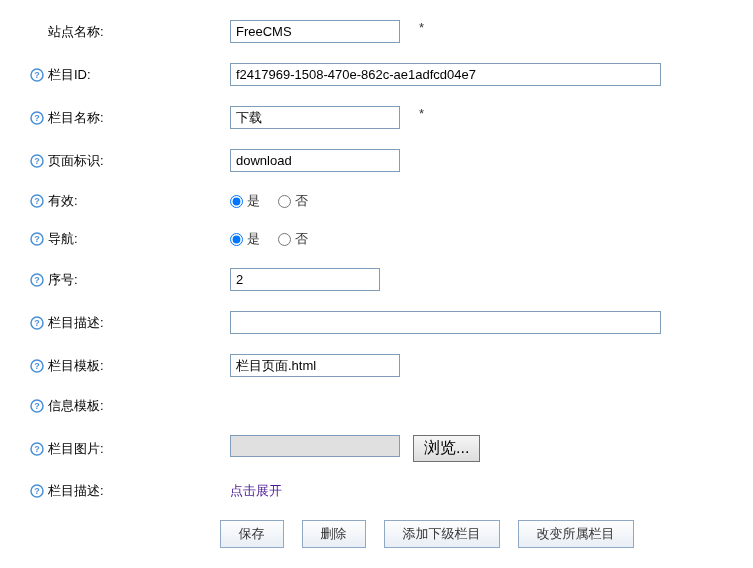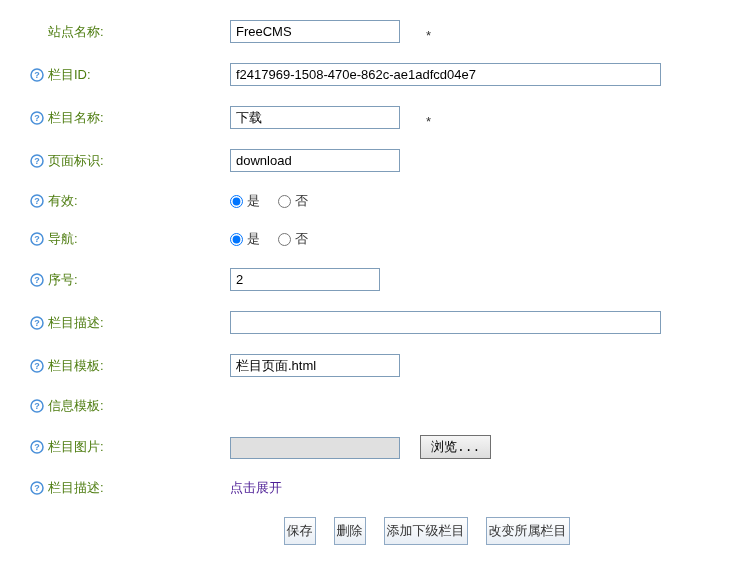--- a/index.html
+++ b/index.html
@@ -27,27 +27,27 @@
       display: inline-flex;
       align-items: center;
       justify-content: center;
       flex-shrink: 0;
     }
     .help-icon svg {
       width: 14px;
       height: 14px;
     }
     .label-text {
-      color: #4d7c0f;
+      color: #000000;
     }
     .field-col {
       flex: 1;
       display: flex;
-      align-items: flex-end;
-      gap: 20px;
+      align-items: flex-start;
+      gap: 13px;
     }
     input[type="text"] {
       border: 1px solid #7f9db9;
       padding: 3px 5px;
       font-size: 13px;
       font-family: inherit;
       background: #fff;
     }
     .input-sm { width: 170px; }
     .input-md { width: 150px; }
@@ -73,39 +73,39 @@
       border: 1px solid #7f9db9;
       background: #e0e0e0;
       width: 170px;
       height: 22px;
       display: inline-block;
     }
     .browse-btn {
       border: 1px solid #707070;
       background: linear-gradient(#f5f5f5, #ddd);
       padding: 2px 10px;
-      font-size: 13px;
-      font-family: Liberation Mono, monospace;
+      font-size: 16px;
+      font-family: Liberation Sans, sans-serif;
       cursor: pointer;
     }
     .expand-text {
       color: #4c1d95;
       cursor: pointer;
     }
     .button-row {
       display: flex;
       gap: 18px;
       justify-content: center;
       margin-top: 20px;
       padding-left: 100px;
     }
     .action-btn {
       border: 1px solid #8fa9c4;
       background: linear-gradient(#fefefe, #e8eef5);
-      padding: 4px 2px;
+      padding: 4px 18px;
       font-size: 13px;
       font-family: Liberation Sans, sans-serif;
       cursor: pointer;
       color: #333;
     }
   </style>
 </head>
 <body>
 
 <div class="form-row">

